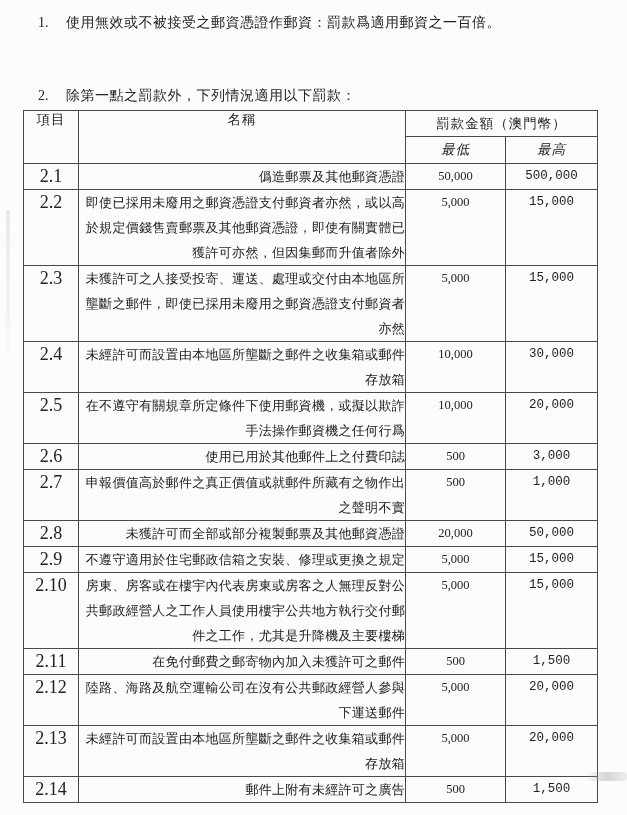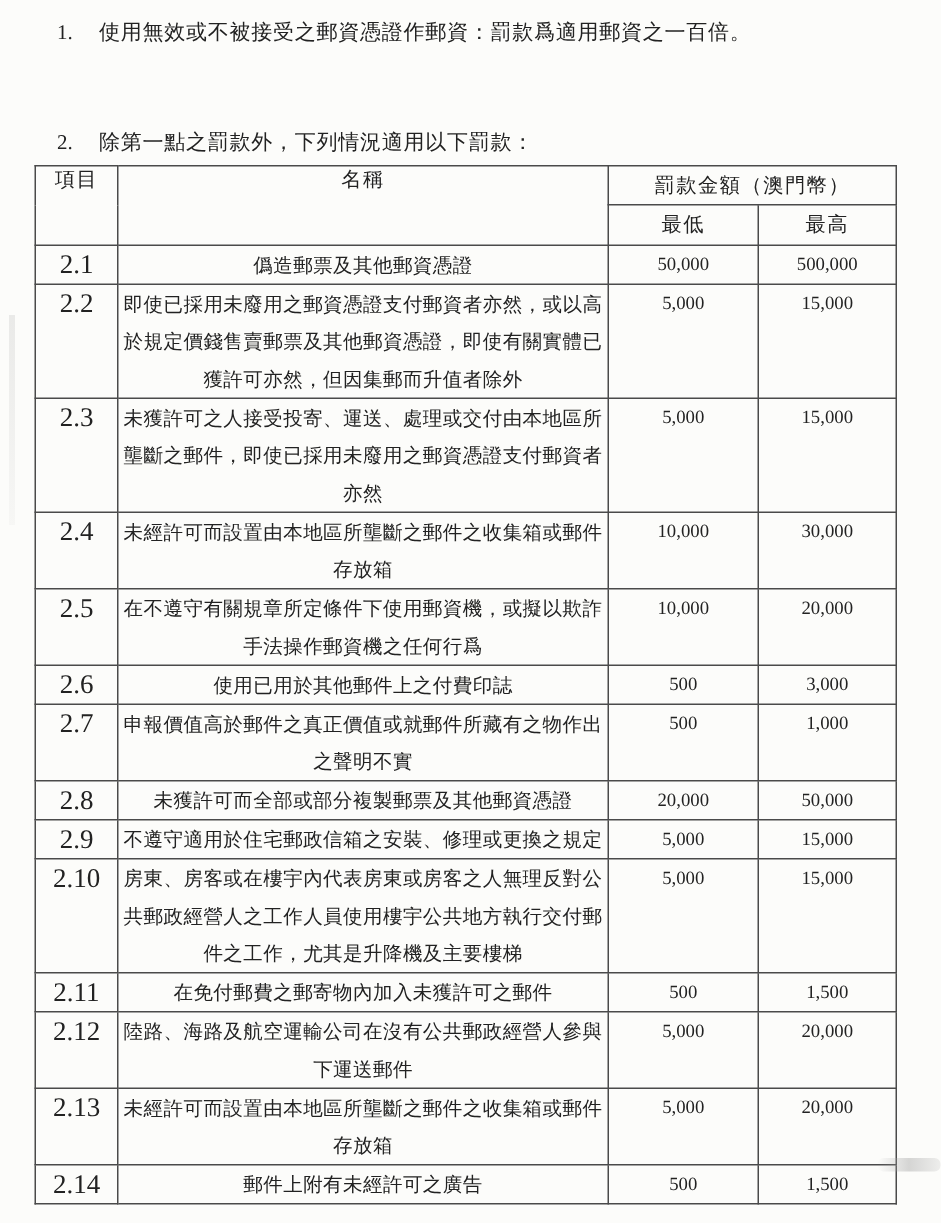--- a/index.html
+++ b/index.html
@@ -40,42 +40,42 @@
     vertical-align: top;
     padding: 0;
   }
   th.h-item, th.h-name, th.h-group, th.h-min, th.h-max {
     text-align: center;
     font-size: 13.5px;
     letter-spacing: 1px;
   }
   th.h-item, th.h-name { vertical-align: middle; }
   th.h-group { height: 25px; line-height: 25px; }
-  th.h-min, th.h-max { height: 26px; line-height: 26px; }
+  th.h-min, th.h-max { height: 26px; line-height: 26px; font-style: italic; }
 
   td.c-item {
     text-align: center;
     line-height: 25px;
     font-size: 18px;
     font-family: "Liberation Serif", "DejaVu Serif", serif;
   }
   td.c-name {
-    text-align: center;
+    text-align: right;
     padding: 0 4px 1px 6px;
     line-height: 25px;
     letter-spacing: 0.3px;
     word-break: break-all;
   }
   td.c-min, td.c-max {
     text-align: center;
     line-height: 25px;
     font-size: 12.5px;
   }
   td.c-min { padding-right: 18px; }
-  td.c-max { padding-right: 12px; }
+  td.c-max { padding-right: 12px; font-family: Liberation Mono, monospace; }
 
   .scan-streak {
     position: absolute;
     left: 585px; top: 772px;
     width: 42px; height: 9px;
     background: linear-gradient(90deg, rgba(170,170,170,0.0), rgba(165,165,165,0.45), rgba(180,180,180,0.2));
     border-radius: 4px;
     pointer-events: none;
   }
   .scan-edge {

